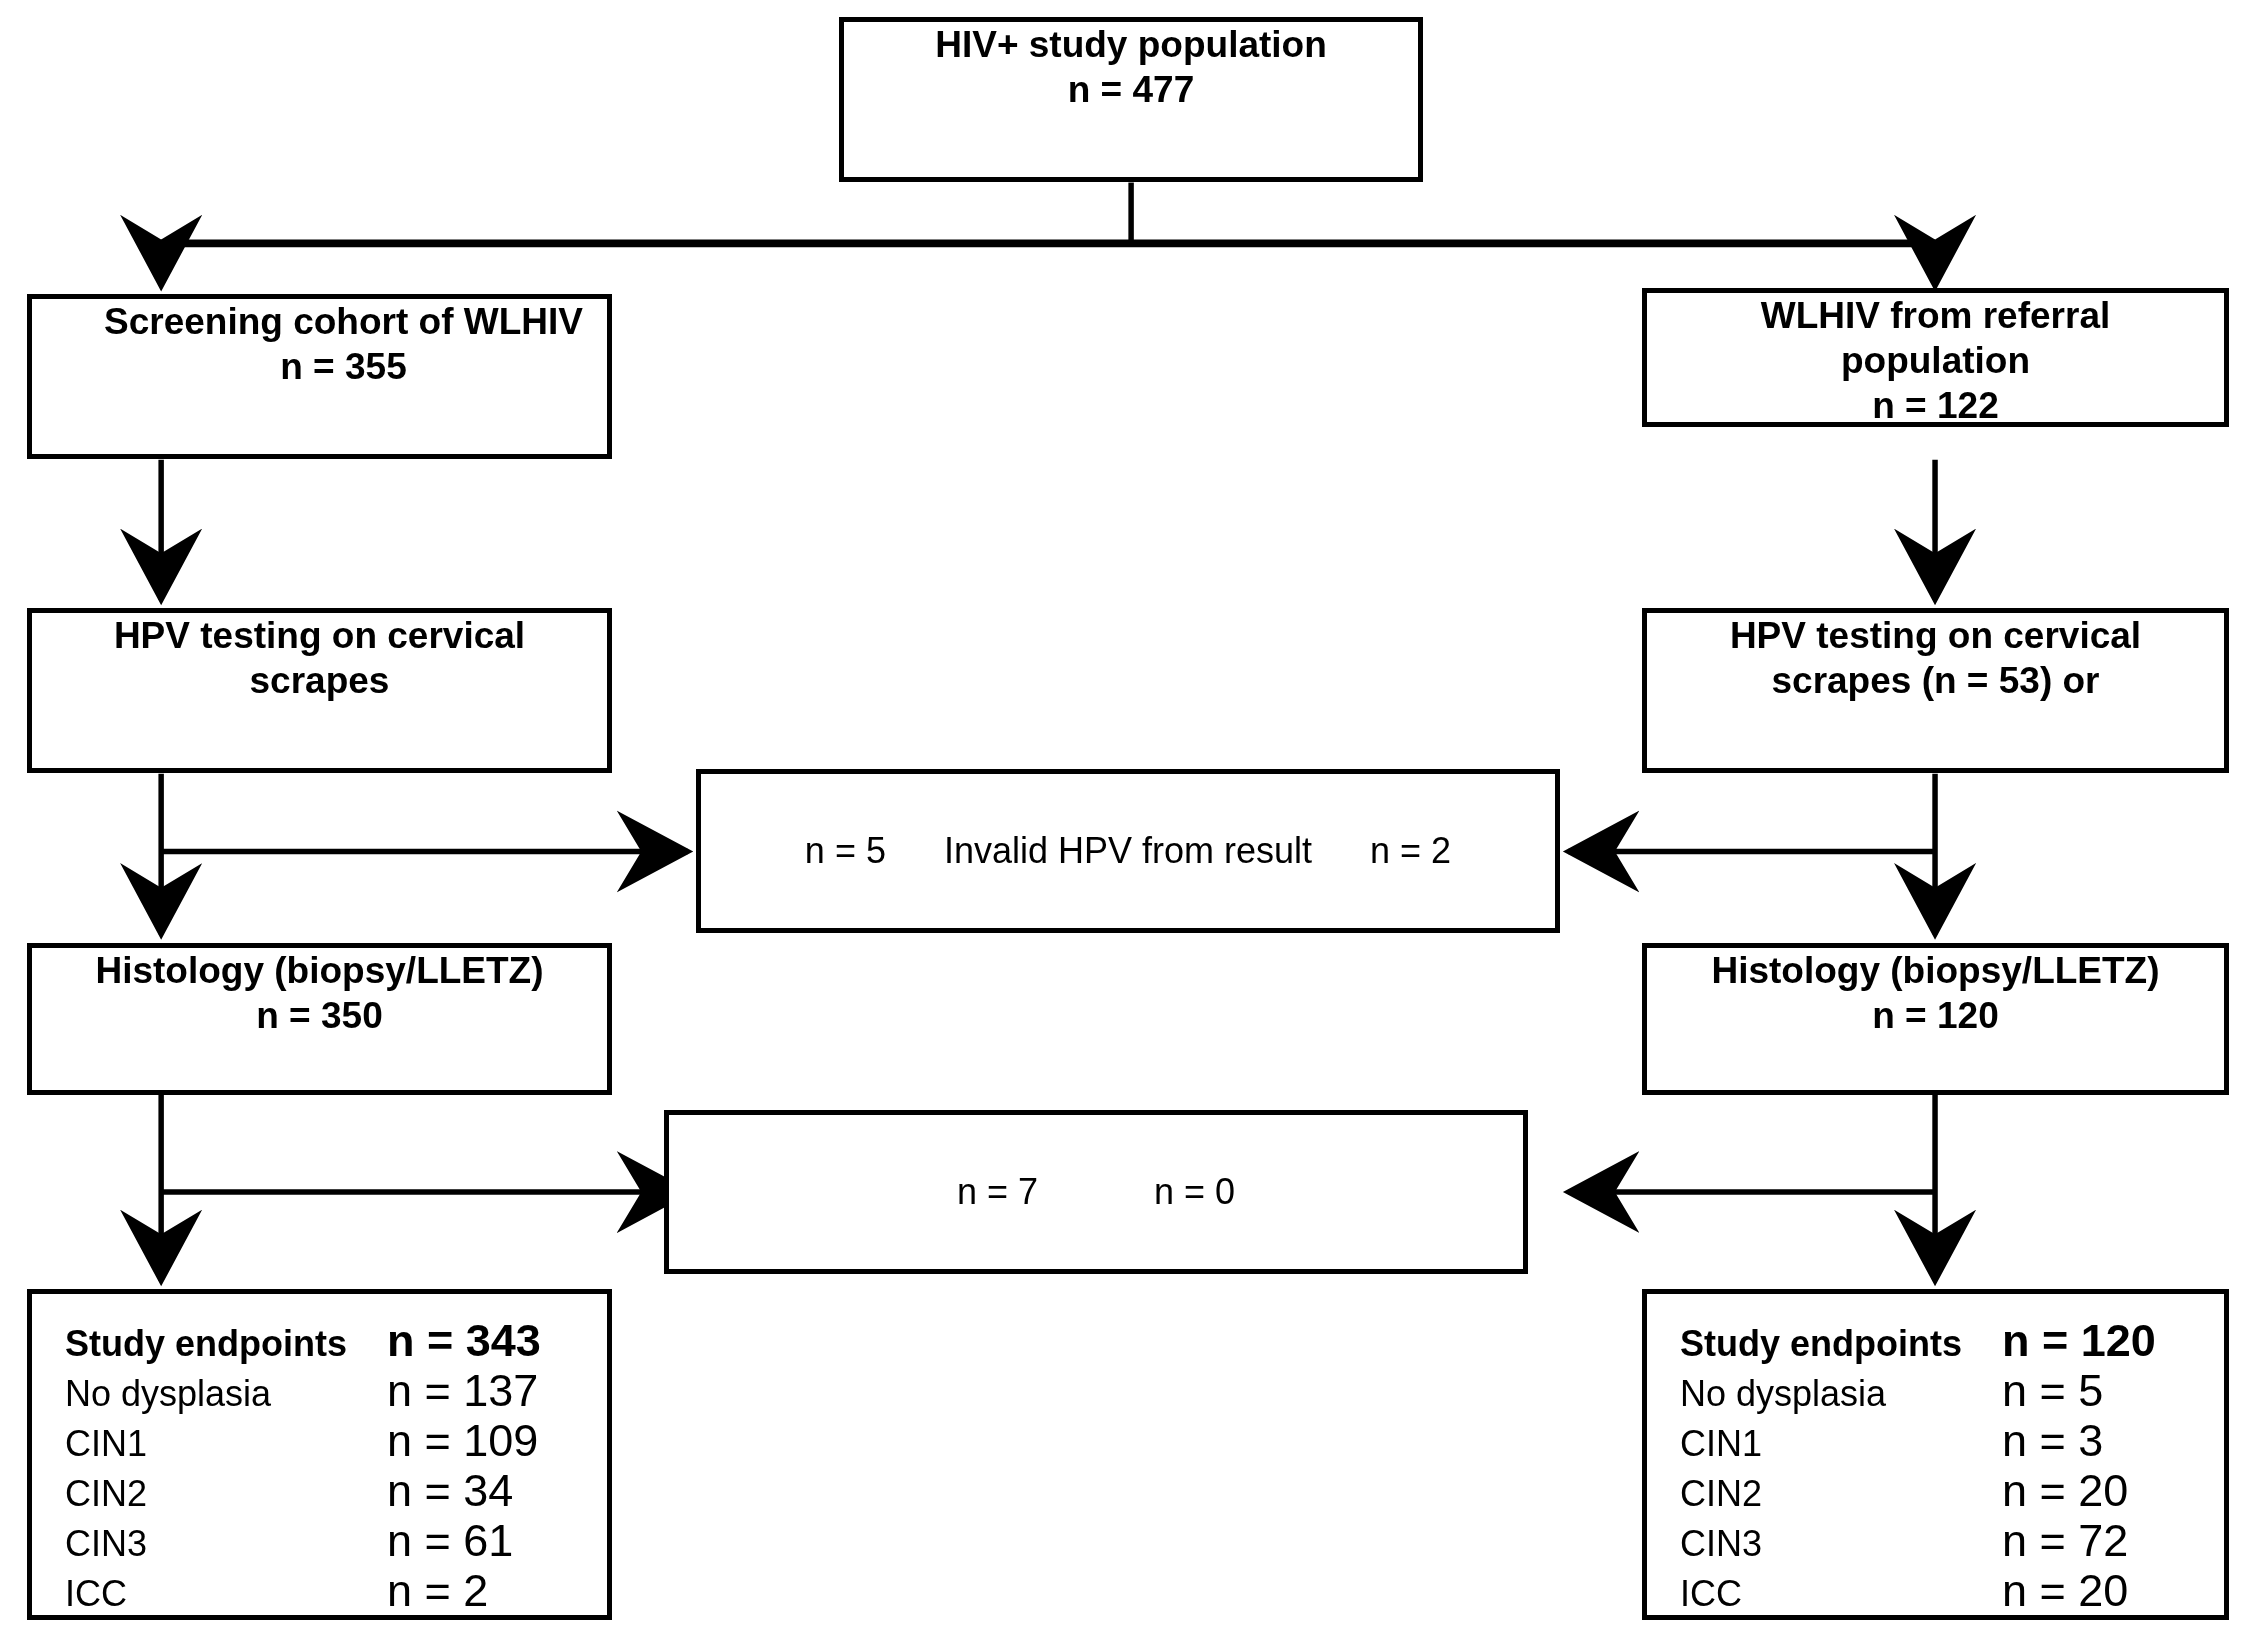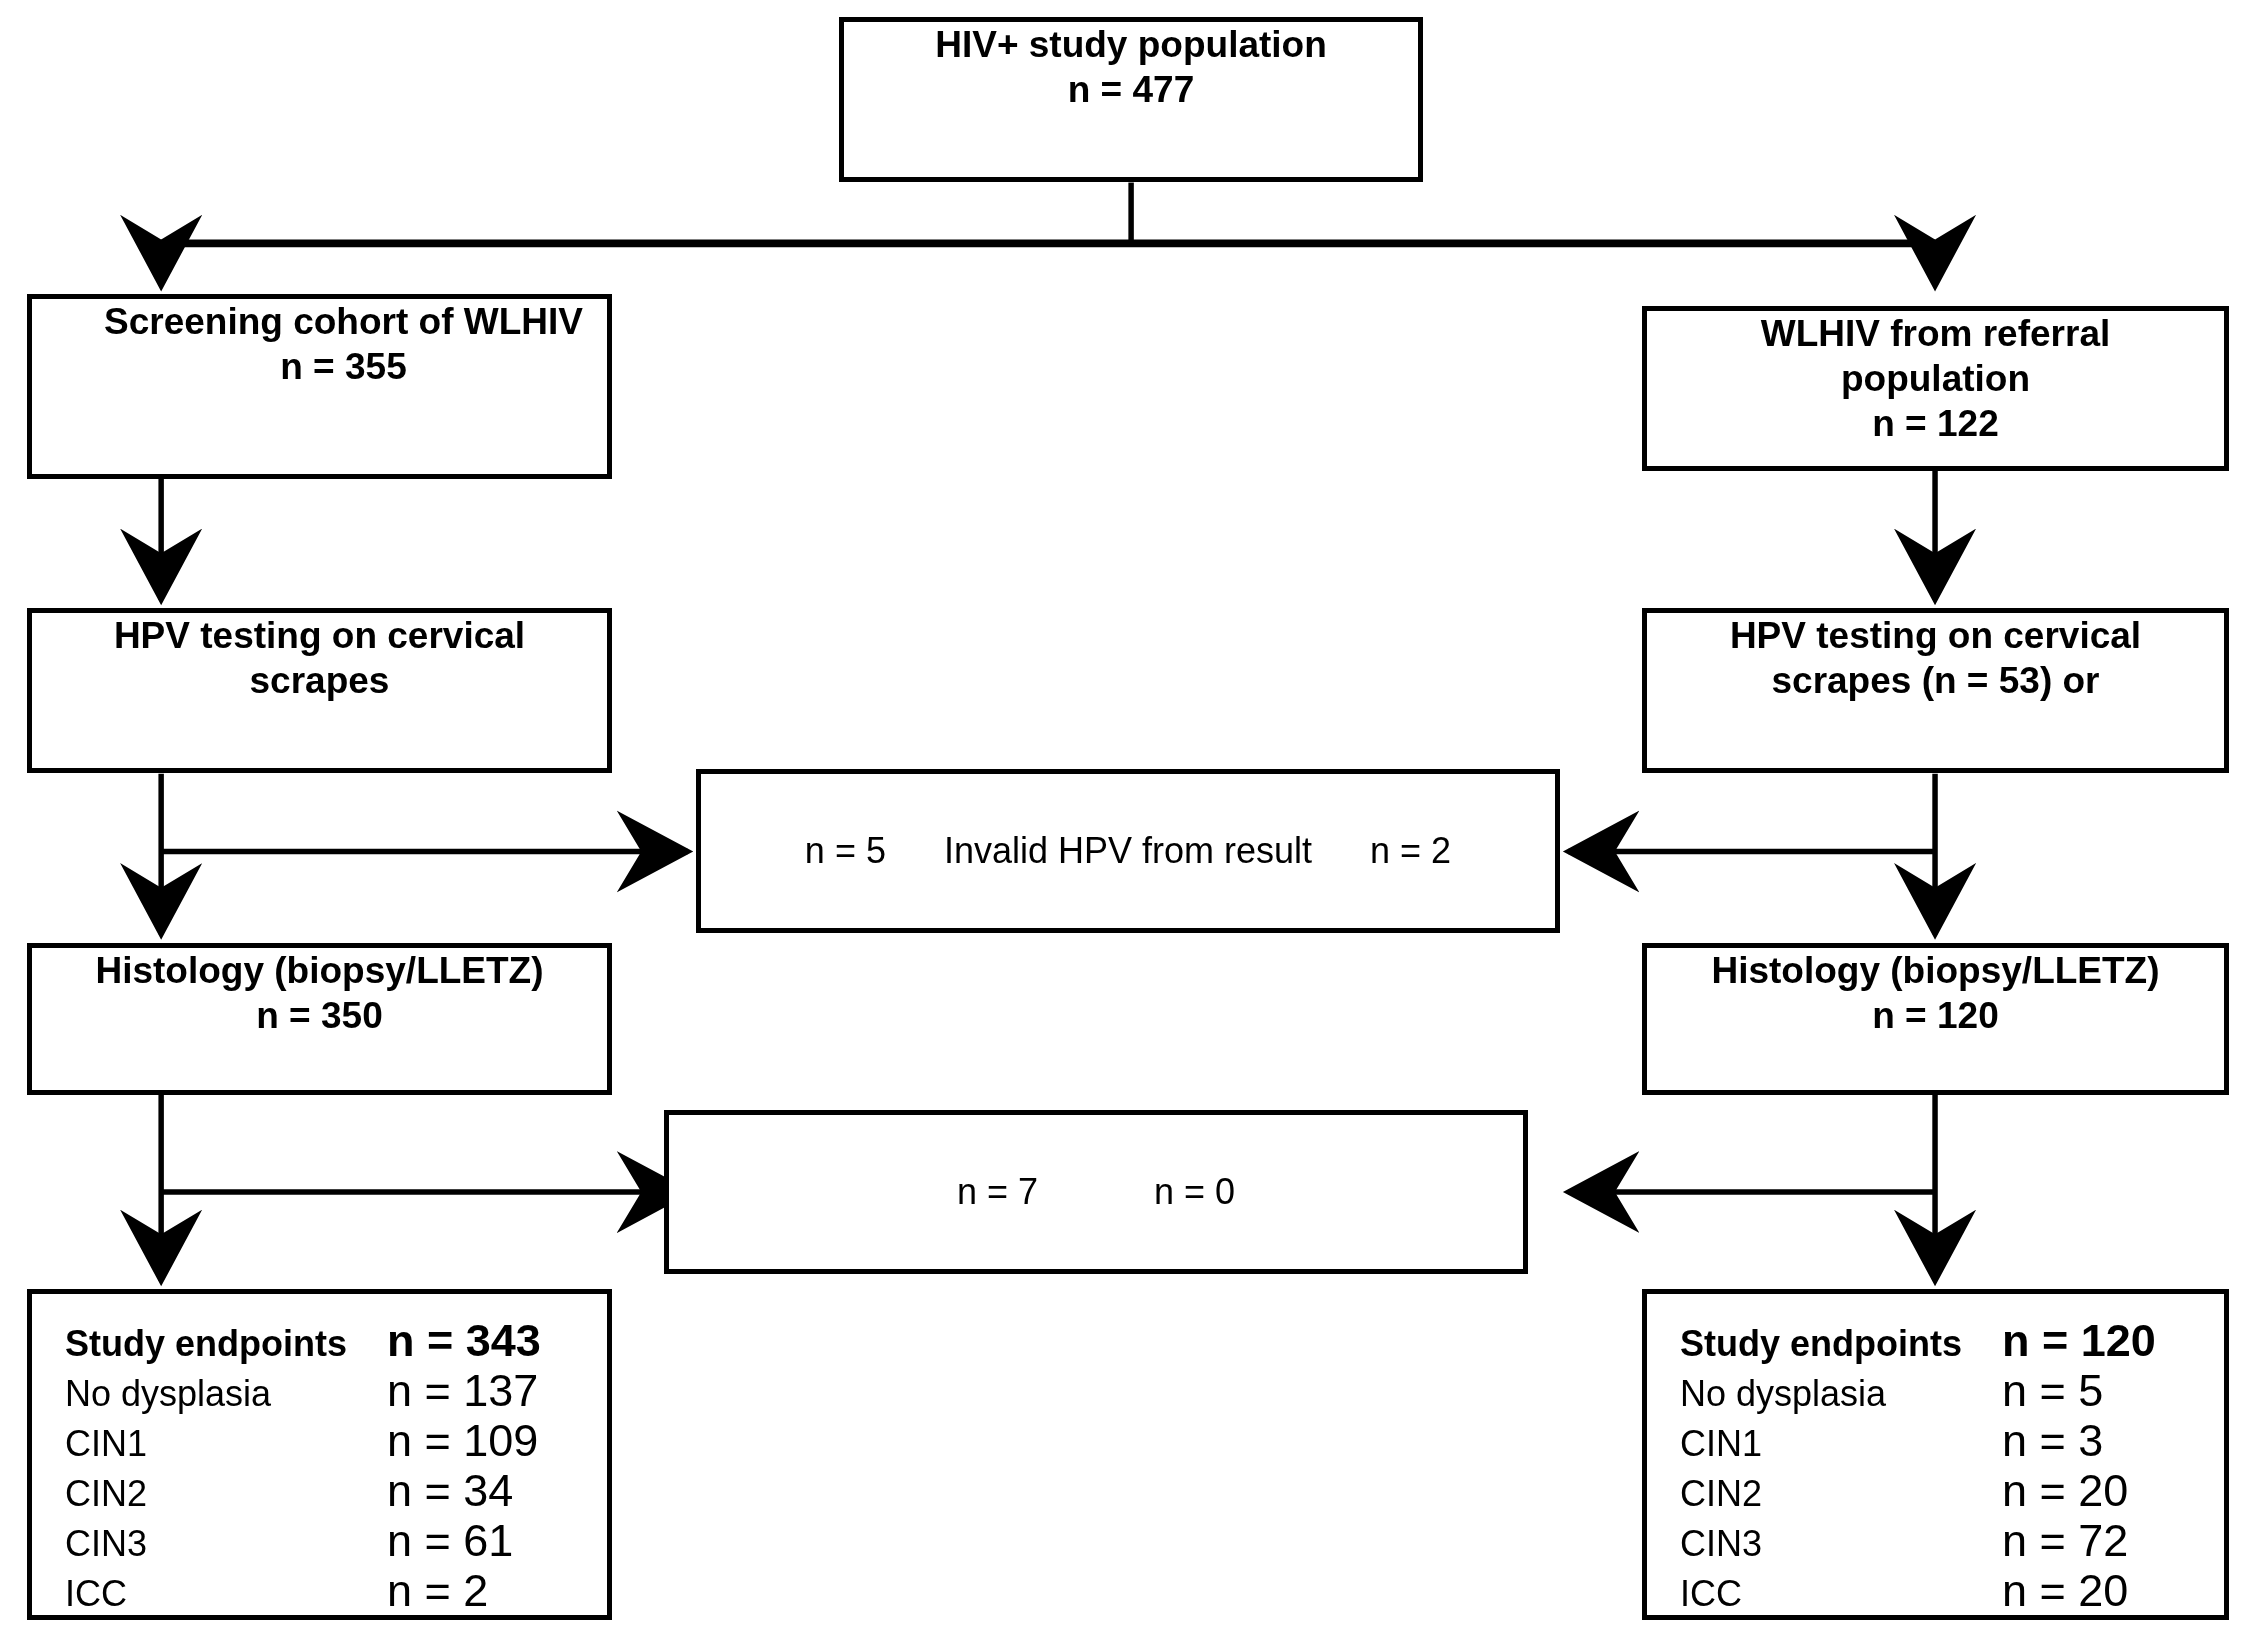--- a/index.html
+++ b/index.html
@@ -59,21 +59,21 @@
       <path d="M3182,1800 L3182,2106" marker-end="url(#ah)"></path>
       <path d="M3182,1960 L2579,1960" marker-end="url(#ah)"></path>
     </g>
   </svg>
 
   <div class="box" style="left:839px;top:17px;width:584px;height:165px;">
     <div class="line">HIV+ study population</div>
     <div class="line">n = 477</div>
   </div>
 
-  <div class="box" style="left:27px;top:294px;width:585px;height:185px;padding-left:48px;">
+  <div class="box" style="left:27px;top:294px;width:585px;height:165px;padding-left:48px;">
     <div class="line">Screening cohort of WLHIV</div>
     <div class="line">n = 355</div>
   </div>
 
   <div class="box" style="left:27px;top:608px;width:585px;height:165px;">
     <div class="line">HPV testing on cervical</div>
     <div class="line">scrapes</div>
   </div>
 
   <div class="box" style="left:27px;top:943px;width:585px;height:152px;">
@@ -101,21 +101,21 @@
     <div class="row">
       <div class="lbl">CIN3</div>
       <div class="val">n = 61</div>
     </div>
     <div class="row">
       <div class="lbl">ICC</div>
       <div class="val">n = 2</div>
     </div>
   </div>
 
-  <div class="box" style="left:1642px;top:306px;width:587px;height:165px;">
+  <div class="box" style="left:1642px;top:288px;width:587px;height:139px;">
     <div class="line">WLHIV from referral</div>
     <div class="line">population</div>
     <div class="line">n = 122</div>
   </div>
 
   <div class="box" style="left:1642px;top:608px;width:587px;height:165px;">
     <div class="line">HPV testing on cervical</div>
     <div class="line">scrapes (n = 53) or</div>
   </div>
 

